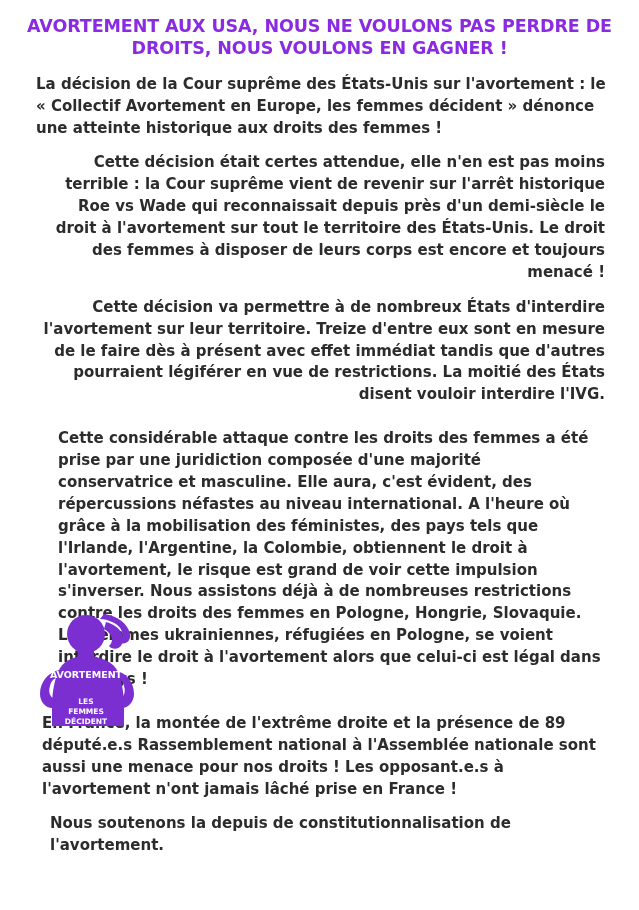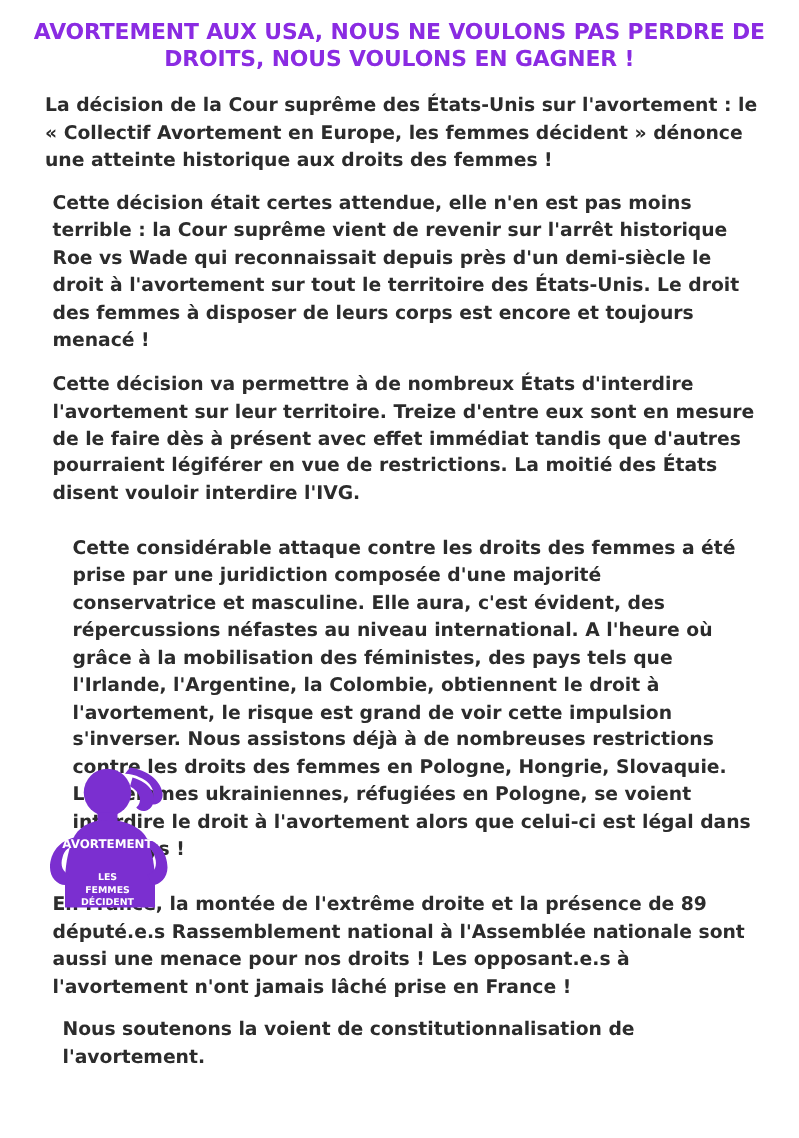--- a/index.html
+++ b/index.html
@@ -32,21 +32,21 @@
   }
   .body-block {
     color: #2c2c2c;
     font-weight: bold;
     font-size: 15px;
     line-height: 1.46;
     text-align: left;
     margin: 0 18px 13px 24px;
   }
   .body-block.indent-a { margin-left: 22px; margin-right: 14px; }
-  .body-block.indent-b { margin-left: 28px; margin-right: 20px; }
+  .body-block.indent-b { margin-left: 28px; margin-right: 20px; text-align: right; }
   .body-block.indent-c { margin-left: 44px; margin-right: 24px; }
   .body-block.indent-d { margin-left: 28px; margin-right: 18px; }
   .body-block.indent-f { margin-left: 36px; margin-right: 30px; }
   .gap-lg { margin-bottom: 22px; }
 
   .call-to-action {
     color: #8a2be2;
     font-weight: bold;
     font-size: 21px;
     line-height: 1.38;
@@ -92,21 +92,21 @@
 
 <div class="page">
 
   <div class="headline">AVORTEMENT AUX USA, NOUS NE VOULONS PAS PERDRE DE DROITS, NOUS VOULONS EN GAGNER !</div>
 
   <div class="body-block indent-a">La décision de la Cour suprême des États-Unis sur l'avortement : le « Collectif Avortement en Europe, les femmes décident » dénonce une atteinte historique aux droits des femmes !</div>
   <div class="body-block indent-b">Cette décision était certes attendue, elle n'en est pas moins terrible : la Cour suprême vient de revenir sur l'arrêt historique Roe vs Wade qui reconnaissait depuis près d'un demi-siècle le droit à l'avortement sur tout le territoire des États-Unis. Le droit des femmes à disposer de leurs corps est encore et toujours menacé !</div>
   <div class="body-block indent-b gap-lg">Cette décision va permettre à de nombreux États d'interdire l'avortement sur leur territoire. Treize d'entre eux sont en mesure de le faire dès à présent avec effet immédiat tandis que d'autres pourraient légiférer en vue de restrictions. La moitié des États disent vouloir interdire l'IVG.</div>
   <div class="body-block indent-c gap-lg">Cette considérable attaque contre les droits des femmes a été prise par une juridiction composée d'une majorité conservatrice et masculine. Elle aura, c'est évident, des répercussions néfastes au niveau international. A l'heure où grâce à la mobilisation des féministes, des pays tels que l'Irlande, l'Argentine, la Colombie, obtiennent le droit à l'avortement, le risque est grand de voir cette impulsion s'inverser. Nous assistons déjà à de nombreuses restrictions contre les droits des femmes en Pologne, Hongrie, Slovaquie. Les femmes ukrainiennes, réfugiées en Pologne, se voient interdire le droit à l'avortement alors que celui-ci est légal dans leur pays !</div>
   <div class="body-block indent-d">En France, la montée de l'extrême droite et la présence de 89 député.e.s Rassemblement national à l'Assemblée nationale sont aussi une menace pour nos droits ! Les opposant.e.s à l'avortement n'ont jamais lâché prise en France !</div>
-  <div class="body-block indent-f">Nous soutenons la voient de constitutionnalisation de l'avortement.</div>
+  <div class="body-block indent-f">Nous soutenons la depuis de constitutionnalisation de l'avortement.</div>
 
 
   <div class="footer">
 
     <div class="logo">
       <svg viewBox="0 0 108 120" width="108" height="120" aria-hidden="true">
         <g fill="#7b2fd0">
 
           <path d="M70 6 C84 8 94 16 96 26 C97 33 92 37 86 35 C92 28 88 18 78 14 C74 12 70 11 66 11 Z"></path>
           <path d="M72 14 C86 18 92 28 88 36 C85 42 78 42 75 38 C80 34 79 26 70 21 Z"></path>

